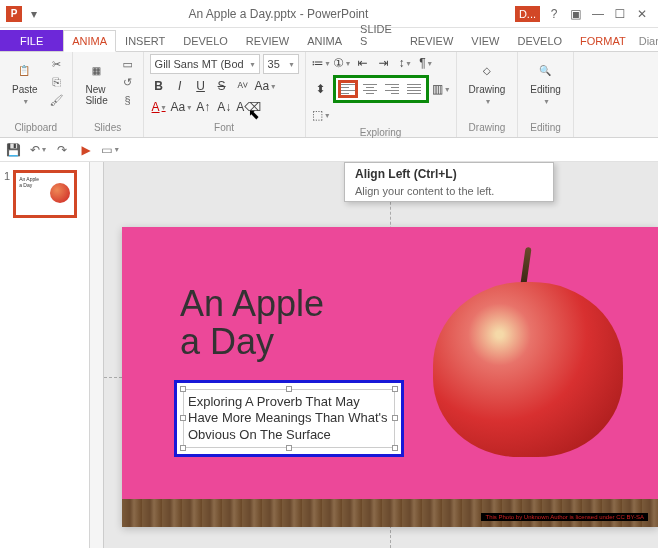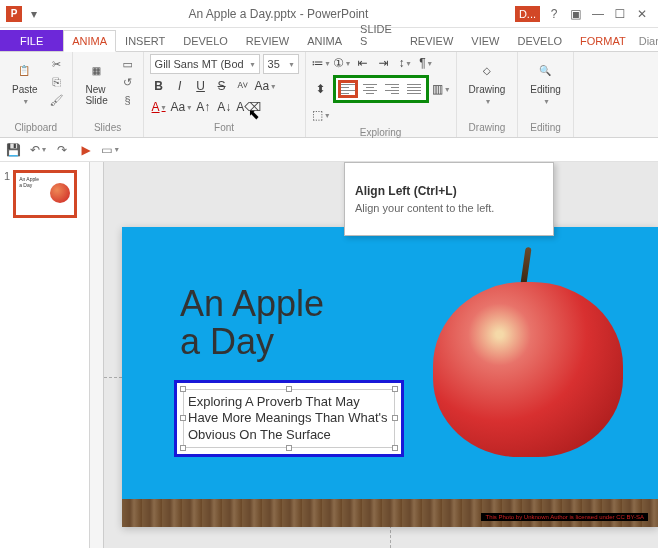--- a/index.html
+++ b/index.html
@@ -41,31 +41,31 @@
 .thumb-panel{width:90px;background:#fff;border-right:1px solid #d4d4d4;padding:8px 4px}
 .thumb-wrap{display:flex;gap:3px}
 .thumb-num{font-size:11px;color:#666}
 .thumb{width:64px;height:48px;border:3px solid #d24726;background:#fff;padding:3px;position:relative}
 .thumb-mini{font-size:5px;color:#333}
 .thumb-apple{width:20px;height:20px;background:radial-gradient(circle at 35% 35%,#e85,#c22);border-radius:50%;position:absolute;right:4px;top:10px}
 .slide-area{flex:1;background:#e8e8e8;position:relative;overflow:hidden}
 .ruler-v{position:absolute;left:0;top:0;width:14px;height:100%;background:#f5f5f5;border-right:1px solid #ccc}
 .guide-h{position:absolute;left:14px;right:0;top:215px;border-top:1px dashed #aaa}
 .guide-v{position:absolute;top:0;bottom:0;left:300px;border-left:1px dashed #aaa}
-.slide{position:absolute;left:32px;top:65px;width:536px;height:300px;background:#0ea5e9;box-shadow:0 2px 8px rgba(0,0,0,0.2)}
+.slide{position:absolute;left:32px;top:65px;width:536px;height:300px;background:#ec4899;box-shadow:0 2px 8px rgba(0,0,0,0.2)}
 .slide-title{position:absolute;left:58px;top:58px;font-size:36px;color:#333;font-family:"Gill Sans","Segoe UI",sans-serif;line-height:1.05}
 .subtitle-box{position:absolute;left:52px;top:153px;width:230px;border:3px solid #1818d8;background:#fff;padding:6px}
 .subtitle-inner{border:1px solid #ccc;padding:4px;font-size:13px;color:#333;font-family:"Gill Sans","Segoe UI",sans-serif;line-height:1.25;position:relative}
 .handle{width:6px;height:6px;background:#fff;border:1px solid #999;position:absolute}
 .apple{position:absolute;right:25px;top:20px;width:210px;height:210px}
 .apple-body{width:190px;height:175px;background:radial-gradient(ellipse at 35% 30%,#f5d9a8 2%,#e8736a 18%,#d83030 50%,#a01818 95%);border-radius:48% 48% 45% 45%;position:absolute;bottom:0;left:10px}
 .apple-stem{width:6px;height:38px;background:linear-gradient(#6b4a2a,#3a2512);position:absolute;top:0;left:100px;transform:rotate(8deg);border-radius:3px}
 .floor{position:absolute;bottom:0;left:0;right:0;height:28px;background:repeating-linear-gradient(90deg,#7a5a3a 0,#6a4a2e 8px,#8a6a4a 12px,#6a4828 20px)}
 .credit{position:absolute;bottom:6px;right:10px;background:#000;color:#c22;font-size:6px;padding:1px 4px}
-.tooltip{position:absolute;left:254px;top:0px;width:210px;background:#fff;border:1px solid #bbb;box-shadow:2px 2px 6px rgba(0,0,0,0.2);padding:21px 10px;z-index:10}
+.tooltip{position:absolute;left:254px;top:0px;width:210px;background:#fff;border:1px solid #bbb;box-shadow:2px 2px 6px rgba(0,0,0,0.2);padding:4px 10px;z-index:10}
 .tooltip-title{font-weight:bold;font-size:12px;color:#333;margin-bottom:4px}
 .tooltip-text{font-size:11px;color:#666}
 .dd{font-size:8px;color:#888;margin-left:2px}
 .cursor{position:absolute;left:248px;top:106px;font-size:14px;color:#000;z-index:5;pointer-events:none}
 </style>
 </head>
 <body>
 
 <div class="titlebar">
   <div class="tb-left">

